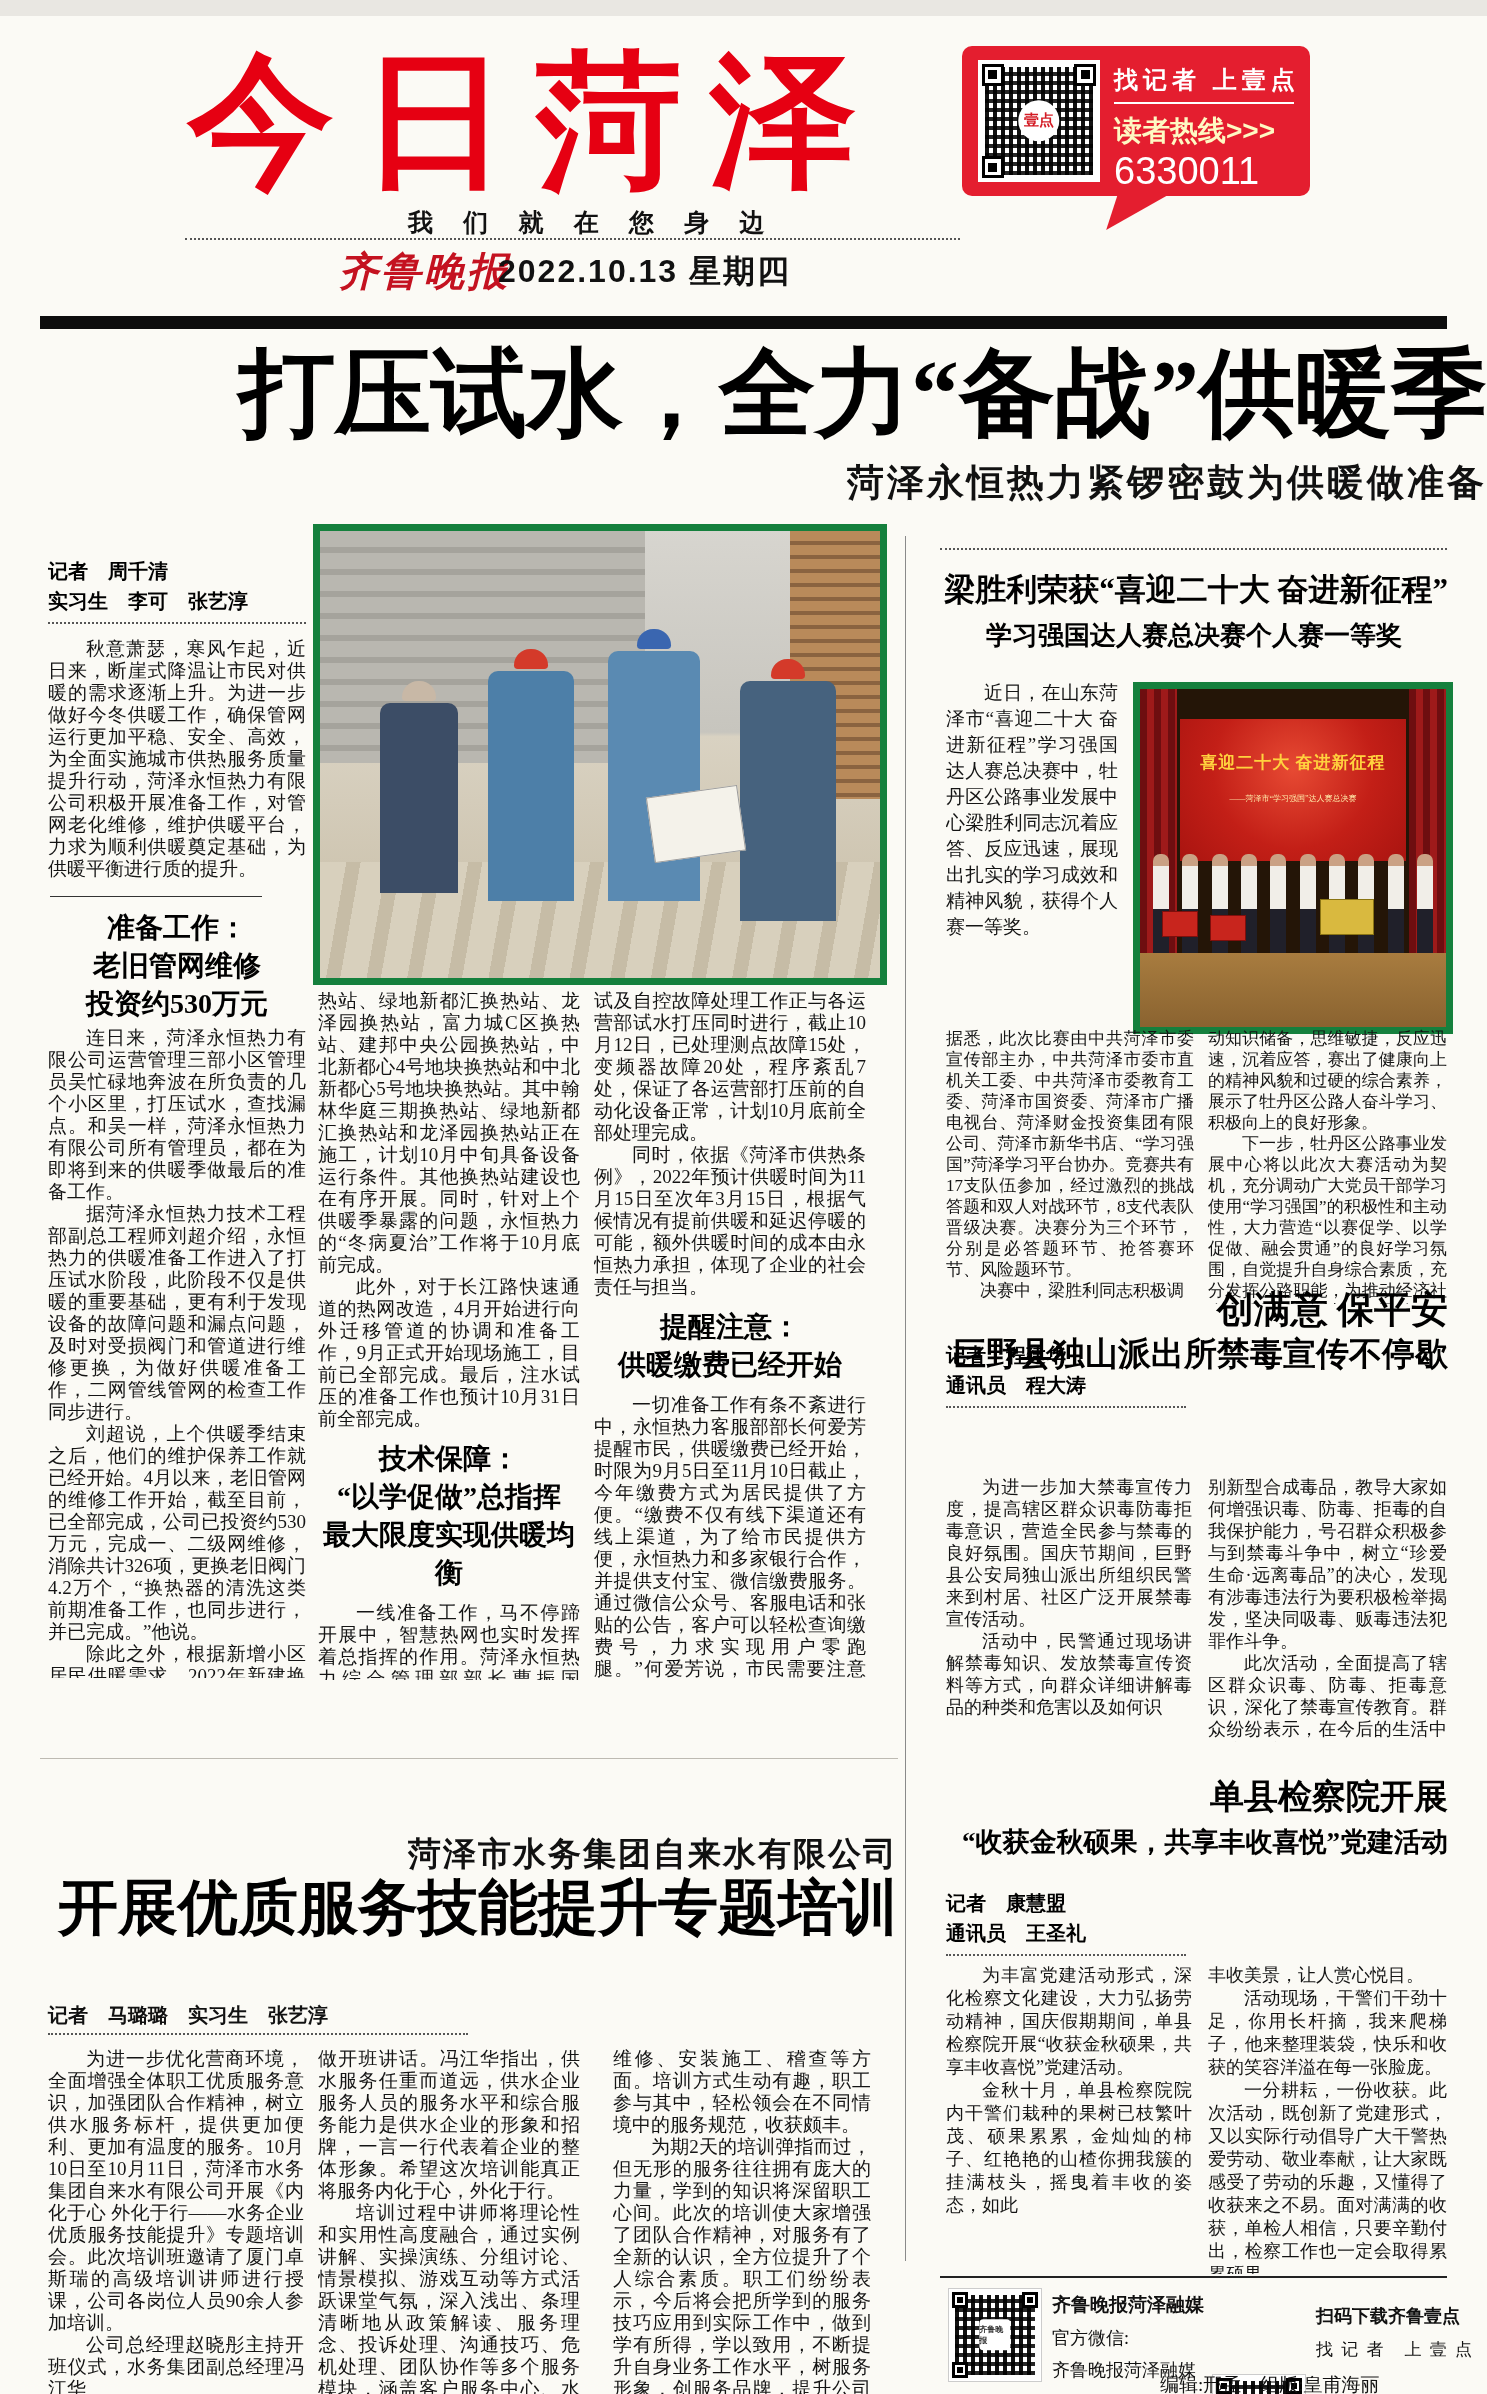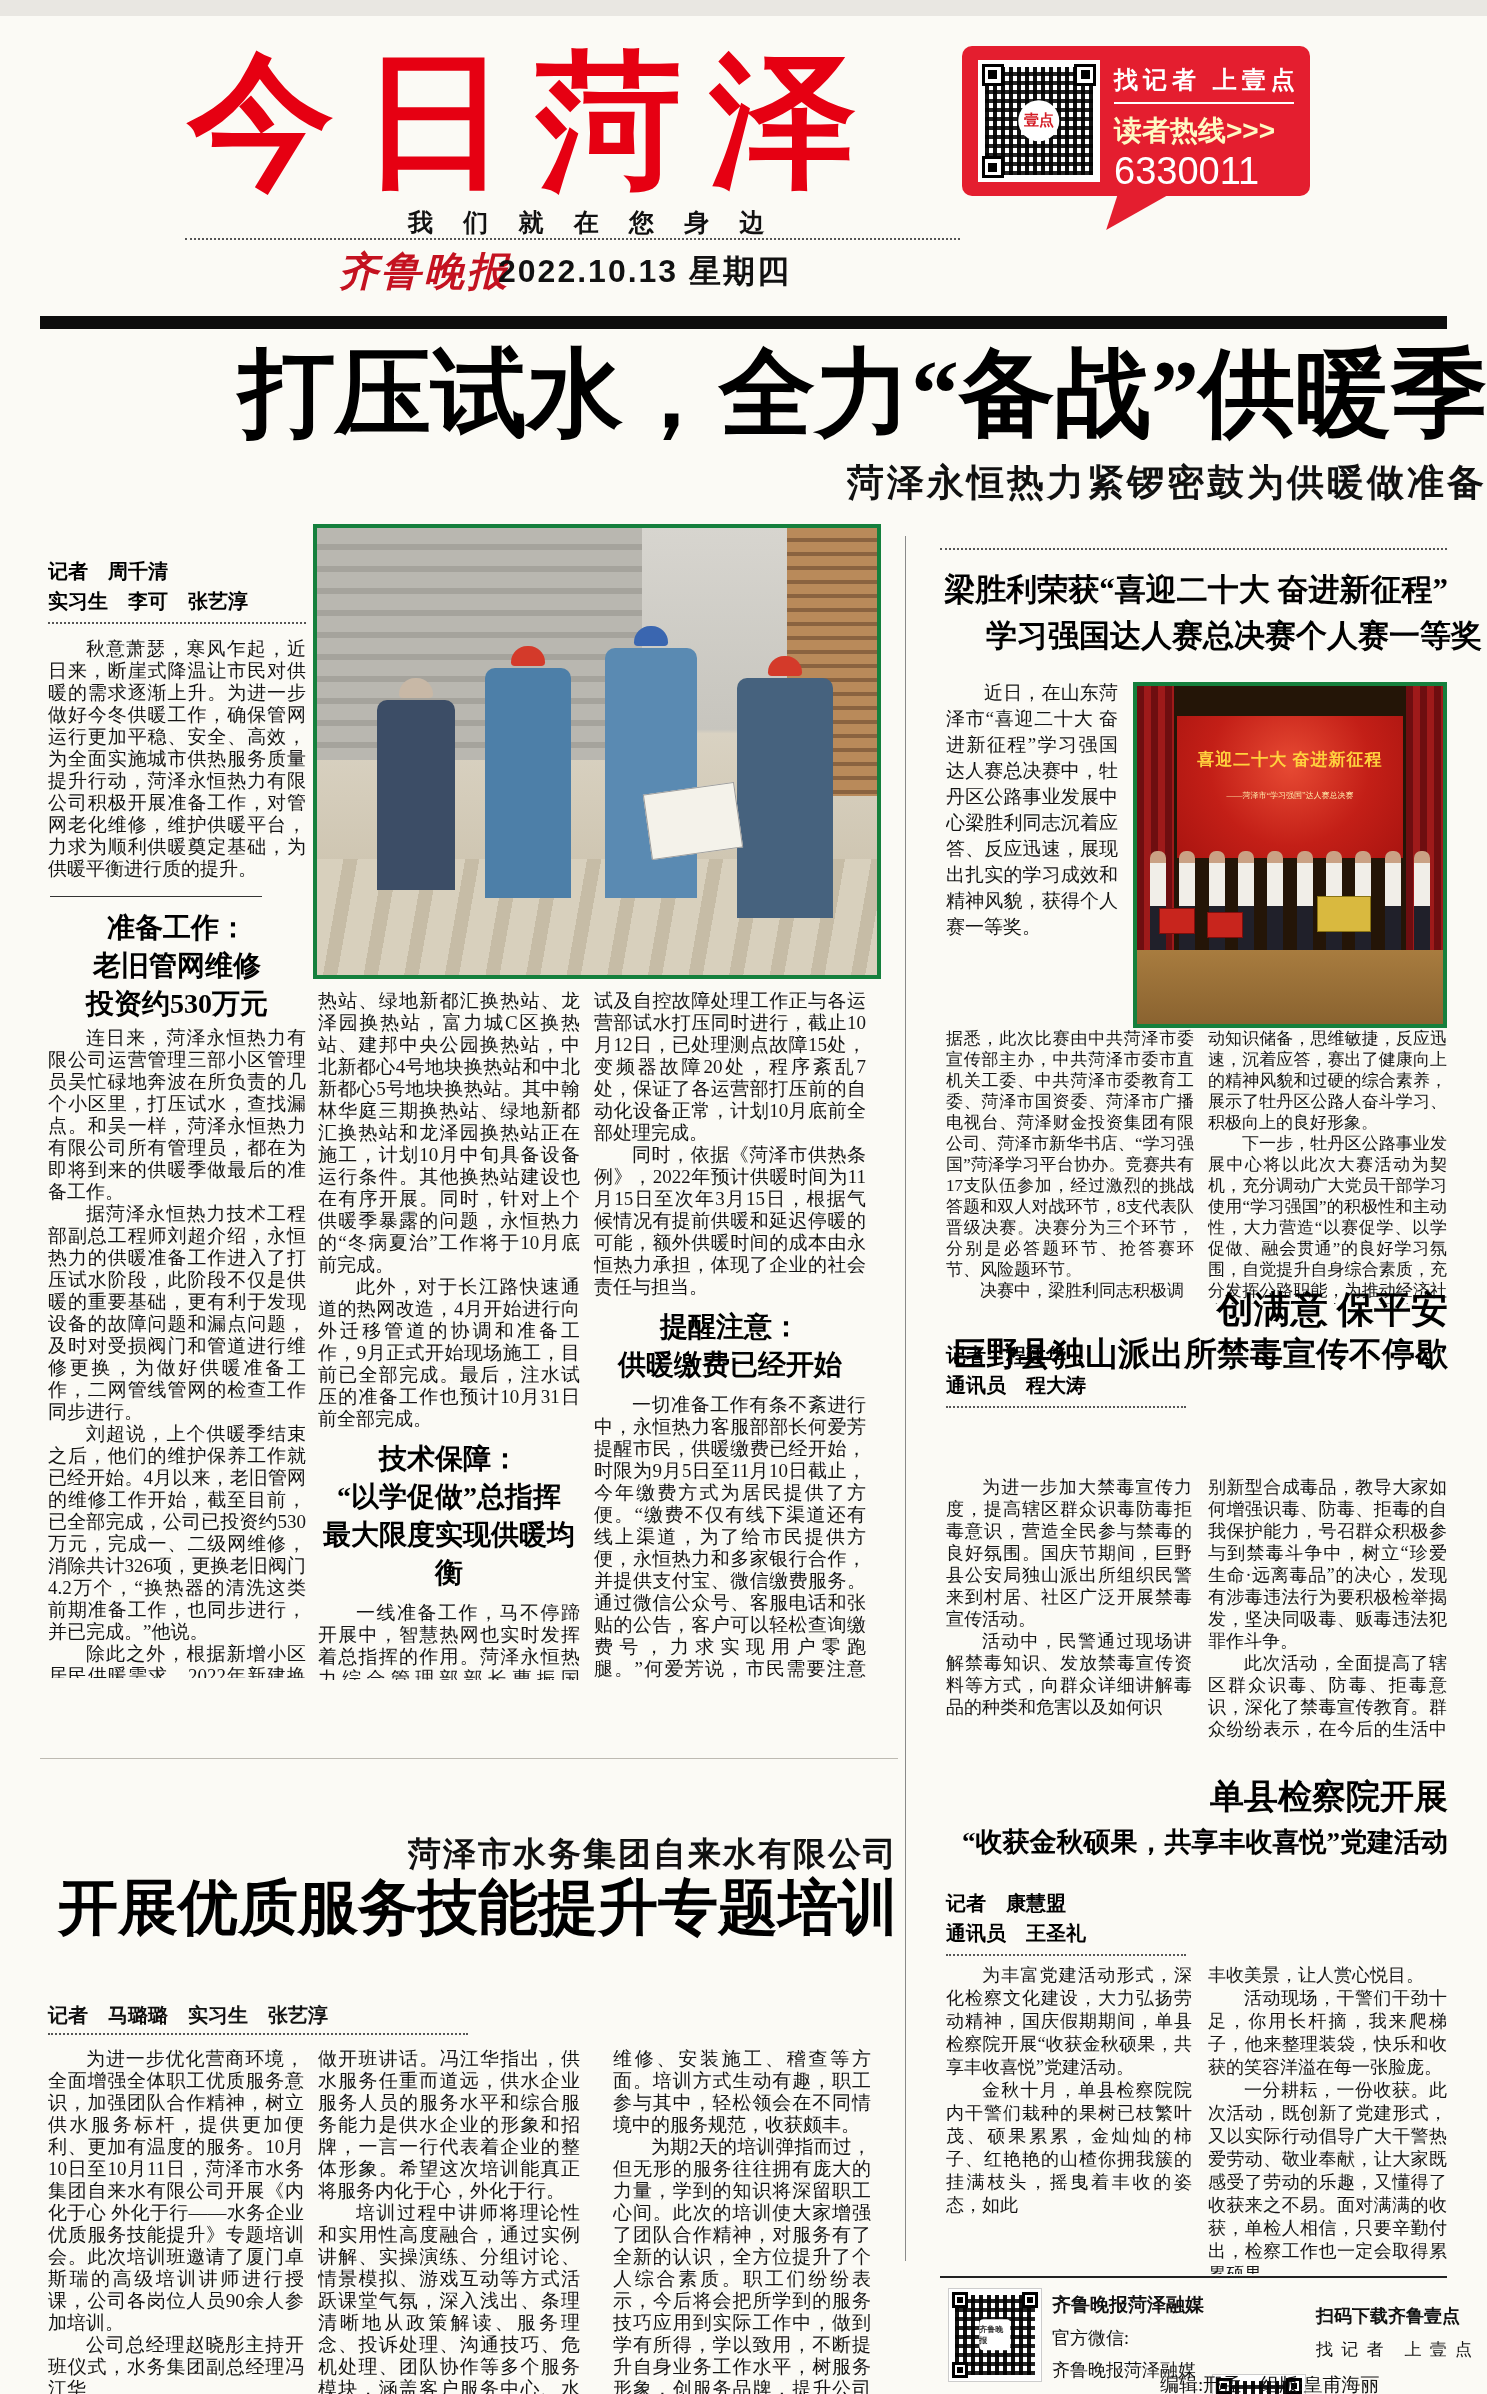--- a/index.html
+++ b/index.html
@@ -20,21 +20,21 @@
   .qr{position:relative;background:#fff;}
   .qr .pat{position:absolute;inset:6%;background:
      repeating-linear-gradient(0deg,rgba(0,0,0,.85) 0 4px,transparent 4px 9px),
      repeating-linear-gradient(90deg,#111 0 4px,transparent 4px 8px);}
   .qr .fp{position:absolute;width:18%;height:18%;border:3px solid #000;background:#fff;box-sizing:border-box;}
   .qr .fp i{position:absolute;inset:22%;background:#000;display:block;}
   .qr .fp.tl{top:3%;left:3%;} .qr .fp.tr{top:3%;right:3%;} .qr .fp.bl{bottom:3%;left:3%;}
   .qr .badge{position:absolute;left:50%;top:50%;transform:translate(-50%,-50%);background:#fff;border-radius:50%;
      width:34%;height:34%;display:flex;align-items:center;justify-content:center;font-weight:bold;}
   
-  .photo{border:4px solid #15803d;overflow:hidden;}
+  .photo{border:7px solid #15803d;overflow:hidden;}
   .p1-sky{position:absolute;inset:0;background:linear-gradient(180deg,#d7d5cf 0%,#c7c5be 45%,#d9d2c2 46%,#cfc6b2 75%,#c3b9a4 100%);}
   .p1-bldg{position:absolute;left:0;top:0;width:58%;height:52%;
      background:repeating-linear-gradient(180deg,#b9b7b0 0 16px,#a5a39c 16px 22px),linear-gradient(#b5b3ac,#b5b3ac);}
   .p1-scaffold{position:absolute;right:0;top:0;width:16%;height:60%;
      background:repeating-linear-gradient(180deg,#b98a5a 0 10px,#8a6340 10px 14px);}
   .p1-rubble{position:absolute;left:0;bottom:0;width:100%;height:26%;
      background:repeating-linear-gradient(100deg,#d8d0bd 0 26px,#c6bca6 26px 40px);}
   .worker{position:absolute;}
   .worker .helmet{width:34px;height:20px;border-radius:17px 17px 4px 4px;margin:0 auto;}
   .worker .bodyb{width:52px;height:120px;border-radius:10px 10px 0 0;margin:2px auto 0;}
@@ -153,21 +153,21 @@
     <div class="subhead">
       <div>提醒注意：</div>
       <div>供暖缴费已经开始</div>
     </div>
     <p>一切准备工作有条不紊进行中，永恒热力客服部部长何爱芳提醒市民，供暖缴费已经开始，时限为9月5日至11月10日截止，今年缴费方式为居民提供了方便。“缴费不仅有线下渠道还有线上渠道，为了给市民提供方便，永恒热力和多家银行合作，并提供支付宝、微信缴费服务。通过微信公众号、客服电话和张贴的公告，客户可以轻松查询缴费号，力求实现用户零跑腿。”何爱芳说，市民需要注意的是，由于处理程序繁琐，请客户缴费时切勿混淆户号。</p>
   </div>
 
   <div class="abs dotted-rule" style="left:940px;top:532px;width:507px;"></div>
 
   <div class="abs headline center" style="left:938px;top:552px;width:510px;font-size:31px;line-height:44px;white-space:nowrap;">梁胜利荣获“喜迎二十大 奋进新征程”</div>
-  <div class="abs headline center" style="left:972px;top:598px;width:510px;font-size:31px;line-height:44px;white-space:nowrap;">学习强国达人赛总决赛个人赛一等奖</div>
+  <div class="abs headline center" style="left:892px;top:598px;width:510px;font-size:26px;line-height:44px;white-space:nowrap;">学习强国达人赛总决赛个人赛一等奖</div>
 
   <div class="abs body-text" style="left:946px;top:664px;width:172px;height:345px;font-size:19px;line-height:26px;">
     <p>近日，在山东菏泽市“喜迎二十大 奋进新征程”学习强国达人赛总决赛中，牡丹区公路事业发展中心梁胜利同志沉着应答、反应迅速，展现出扎实的学习成效和精神风貌，获得个人赛一等奖。</p>
   </div>
 
   <div class="abs photo" style="left:1133px;top:666px;width:306px;height:338px;">
     <div class="p2-bg"></div>
     <div class="p2-curtain" style="left:0;"></div>
     <div class="p2-curtain" style="right:0;"></div>
     <div class="p2-screen">

